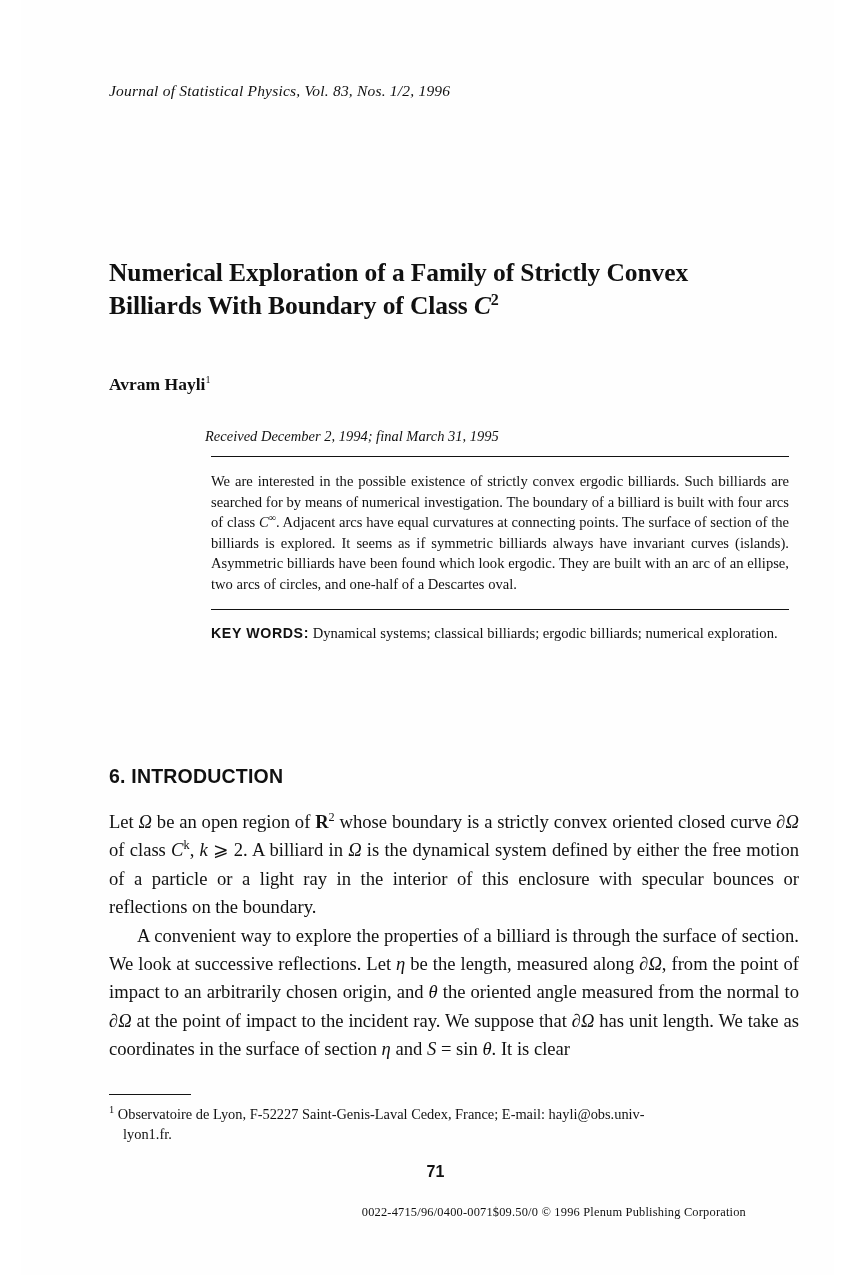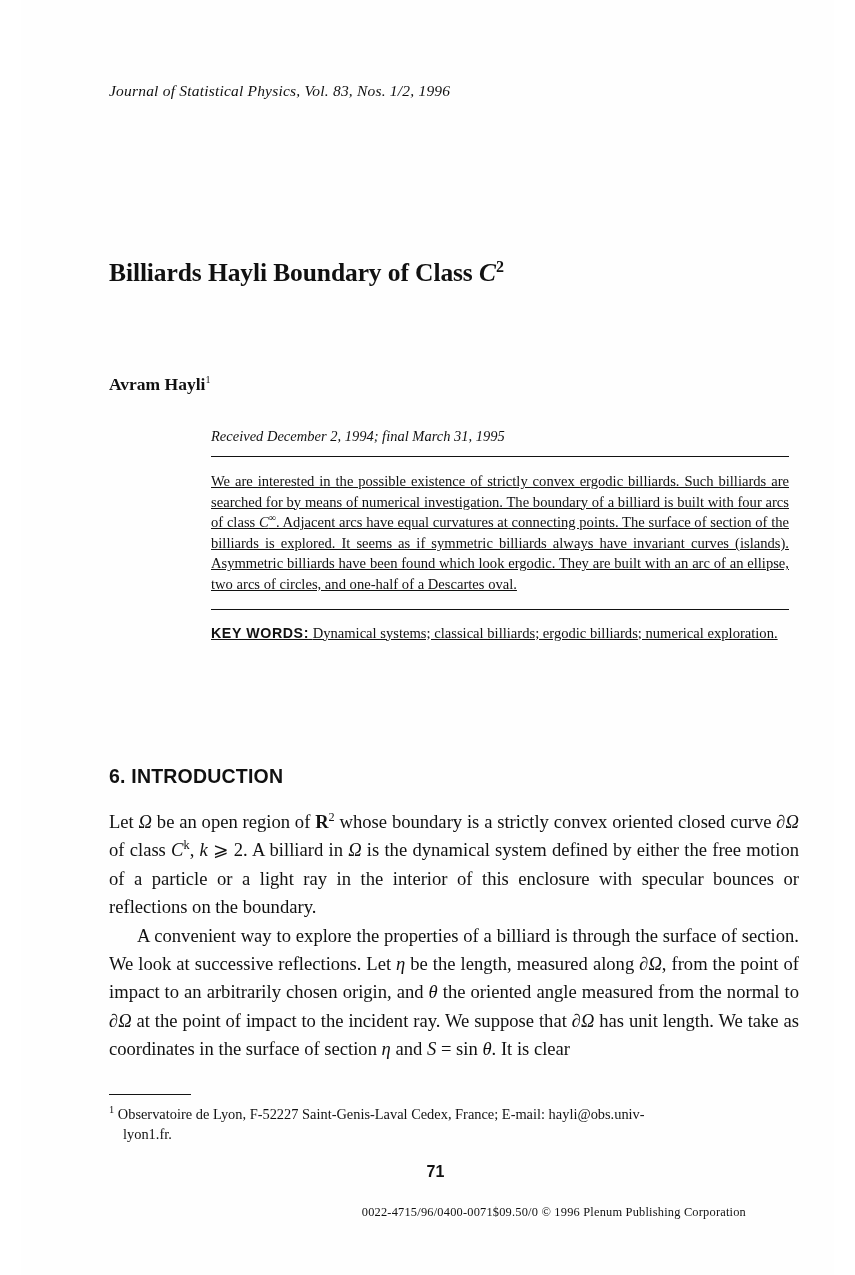--- a/index.html
+++ b/index.html
@@ -66,33 +66,32 @@
   .author sup {
     font-size: 0.58em;
     font-weight: normal;
     vertical-align: super;
     line-height: 0;
   }
 
   
   .received {
     position: absolute;
-    left: 190px;
+    left: 184px;
     top: 428px;
     font-style: italic;
     font-size: 14.5px;
   }
 
   
   .abstract-block {
     position: absolute;
     left: 190px;
     top: 456px;
     width: 578px;
-    text-decoration: underline;
   }
   .rule {
     border: 0;
     border-top: 1.6px solid #121212;
     margin: 0;
     height: 0;
   }
   .abstract-text {
     font-size: 14.6px;
     line-height: 20.6px;
@@ -205,21 +204,22 @@
   }
 </style>
 </head>
 <body>
 
 <div class="page">
 
   <div class="journal-head">Journal of Statistical Physics, Vol. 83, Nos. 1/2, 1996</div>
 
   <div class="title-block">
-    <div class="title-line"><span>Billiards Hayli Boundary of Class </span><span class="math-italic">C</span><sup class="title-sup">2</sup></div>
+    <div class="title-line">Numerical Exploration of a Family of Strictly Convex</div>
+    <div class="title-line"><span>Billiards With Boundary of Class </span><span class="math-italic">C</span><sup class="title-sup">2</sup></div>
   </div>
 
   <div class="author"><span>Avram Hayli</span><sup>1</sup></div>
 
   <div class="received">Received December 2, 1994; final March 31, 1995</div>
 
   <div class="abstract-block">
     <hr class="rule">
     <p class="abstract-text"><span>We are interested in the possible existence of strictly convex ergodic billiards. Such billiards are searched for by means of numerical investigation. The boundary of a billiard is built with four arcs of class </span><span class="math-italic">C</span><sup class="inf">∞</sup><span>. Adjacent arcs have equal curvatures at connecting points. The surface of section of the billiards is explored. It seems as if symmetric billiards always have invariant curves (islands). Asymmetric billiards have been found which look ergodic. They are built with an arc of an ellipse, two arcs of circles, and one-half of a Descartes oval.</span></p>
     <hr class="rule">

